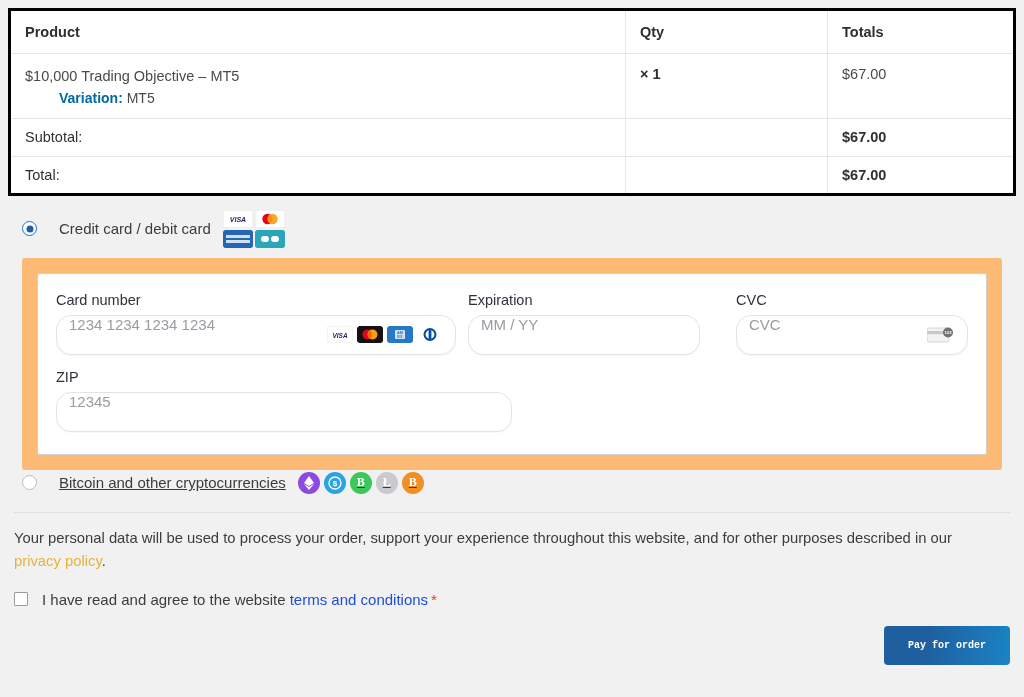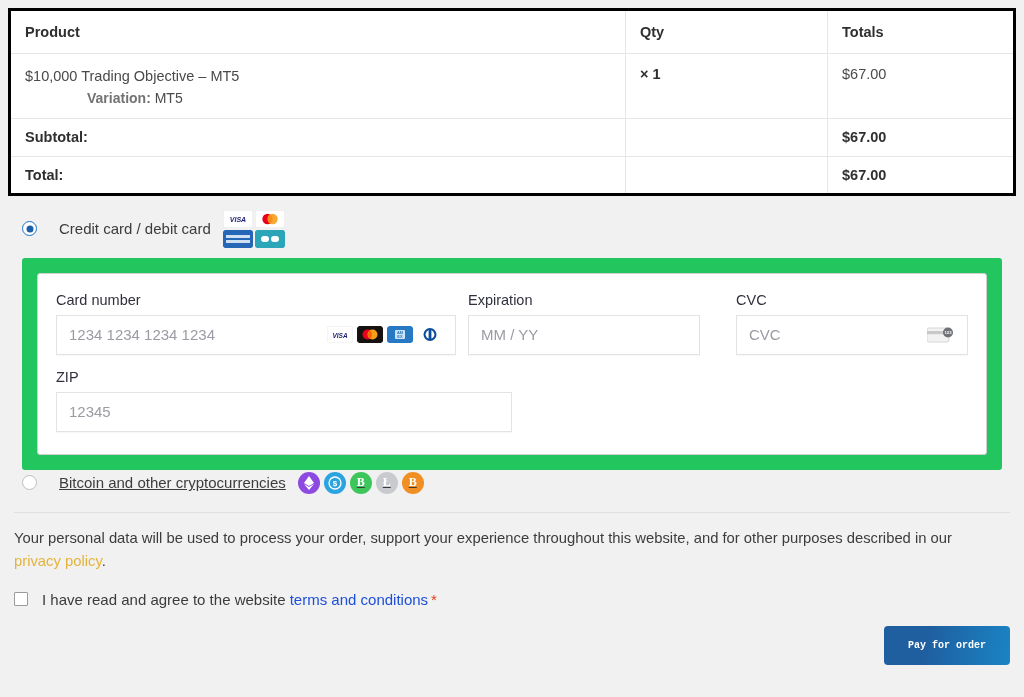--- a/index.html
+++ b/index.html
@@ -22,23 +22,23 @@
     text-align:left; vertical-align:top; font-size:14.5px;
   }
   table.order th { font-weight:bold; color:#2f2f2f; height:44px; vertical-align:middle; }
   .col-product { width:616px; }
   .col-qty { width:202px; }
   .col-totals { width:auto; }
   td.qty-cell { vertical-align:middle; font-weight:bold; font-size:14px; color:#2f2f2f; }
   td.total-cell { vertical-align:middle; color:#4a4a4a; font-size:14.5px; }
   .prod-name { color:#4a4a4a; line-height:1.5; }
   .prod-var { margin-top:2px; padding-left:34px; color:#4a4a4a; font-size:14px; }
-  .prod-var b { color:#737373;margin-left:28px; }
+  .prod-var b { color:#0369a1; }
   tr.sum-row td { height:38px; vertical-align:middle; padding-top:9px; padding-bottom:9px; }
-  tr.sum-row td.lbl { font-weight:bold; color:#2f2f2f; font-size:14.5px; }
+  tr.sum-row td.lbl { font-weight:normal; color:#2f2f2f; font-size:14.5px; }
   tr.sum-row td.val { font-weight:bold; color:#2f2f2f; font-size:14.5px; }
   td.blank { border-left:1px solid #e6e6e6; border-right:1px solid #e6e6e6; }
 
   
   .pay-section { padding:0 8px; }
 
   .pm-row { display:flex; align-items:center; padding:14px 14px 10px 14px; }
   .radio {
     width:15px; height:15px; border-radius:50%;
     border:1px solid #b9bdc4; background:#fff;
@@ -58,34 +58,34 @@
   .cgi { width:30px; height:18px; border-radius:2px; overflow:hidden;
          display:flex; align-items:center; justify-content:center; }
 
   
   .cryptostrip { margin-left:12px; display:flex; gap:4px; align-items:center; }
   .coin { width:22px; height:22px; border-radius:50%; display:flex;
           align-items:center; justify-content:center; color:#fff;
           font-size:12px; font-weight:bold; font-family:"Liberation Serif", serif; }
 
   
-  .card-panel { background:#22c55e; margin:0 14px; padding:15px;
+  .card-panel { background:#fdba74; margin:0 14px; padding:15px;
                 border-radius:3px; }
   .card-inner { border:1px solid #cfcfcf; border-radius:3px;
                 padding:18px 18px 22px 18px; background:#fff; }
   .field-row { display:flex; gap:12px; }
   .fld { flex:1; min-width:0; }
   .fld.expiration { flex:0 0 232px; }
   .fld.cvc { flex:0 0 232px;margin-left:24px; }
   .fld.country { flex:0 0 448px; }
   .fld.zip { flex:0 0 456px; }
   .fld-label { font-size:14.5px; color:#30313d; margin-bottom:7px; }
   .inp {
-    height:40px; border:1px solid #e3e3e5; border-radius:0;
-    background:#fff; display:flex; align-items:center;
+    height:40px; border:1px solid #e3e3e5; border-radius:15px;
+    background:#fff; display:flex; 
     padding:0 12px; box-shadow:0 1px 1px rgba(0,0,0,0.03);
     font-size:15px;
   }
   .inp .ph { color:#9a9ba3; }
   .inp .val { color:#30313d; }
   .inp .right { margin-left:auto; display:flex; align-items:center; gap:4px; }
   .row2 { margin-top:14px; }
   .chev { width:12px; height:12px; position:relative; }
   .chev::before {
     content:""; position:absolute; left:1px; top:1px;

